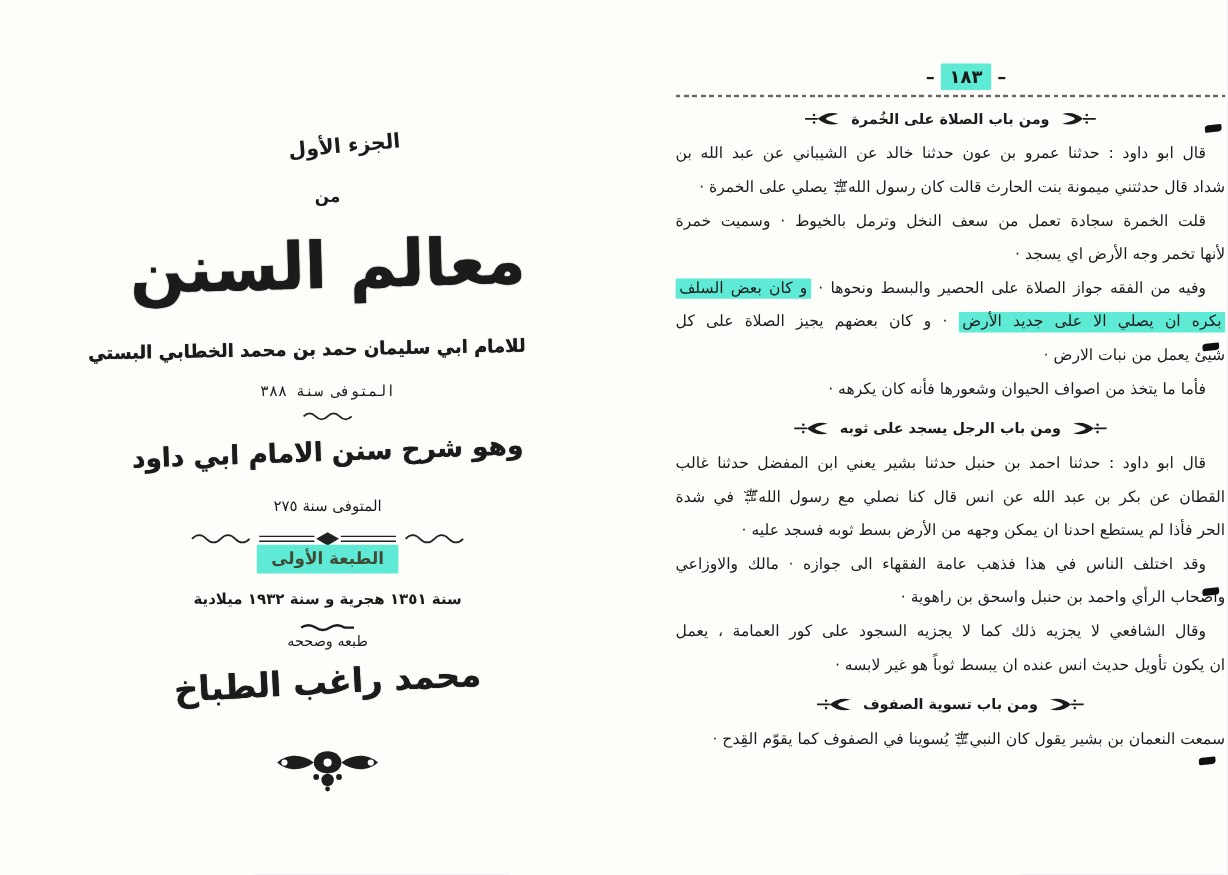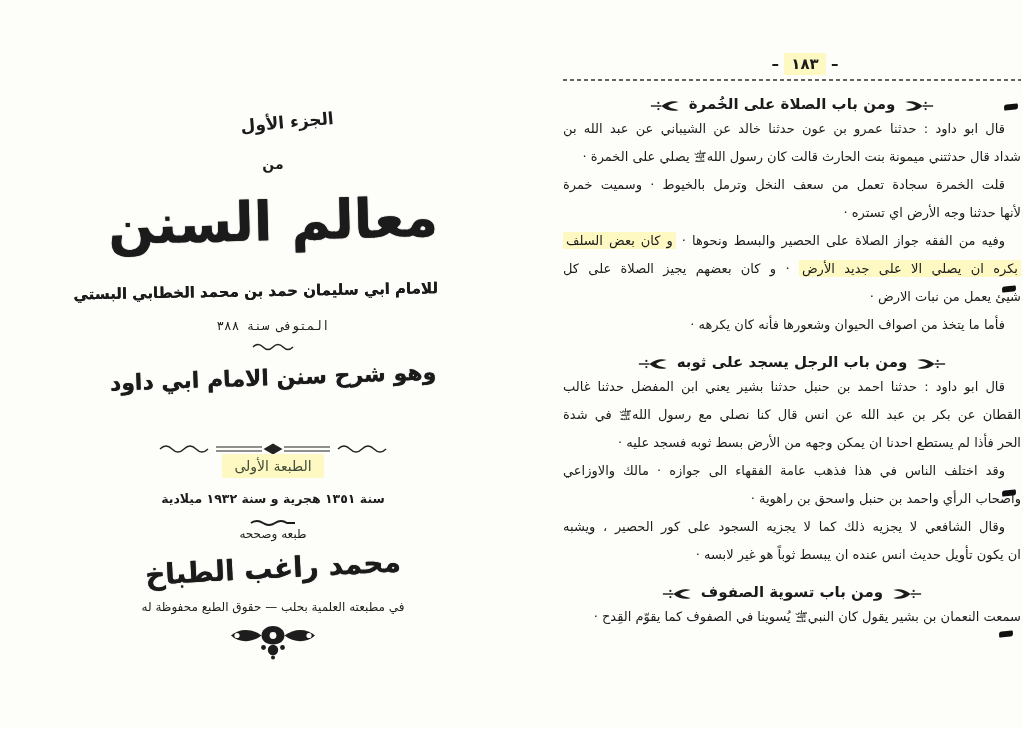--- a/index.html
+++ b/index.html
@@ -22,31 +22,31 @@
   .lp-div2{top:438px;}
   .lp-edition{top:458px;font-size:14px;}
   .lp-years{top:491px;font-size:12.5px;font-weight:bold;}
   .lp-div3{top:512px;}
   .lp-printlabel{top:527px;font-size:12px;}
   .lp-printer{top:543px;font-size:28px;font-weight:bold;transform:rotate(-3deg);
               text-shadow:0 0 .8px #1b1b1b;line-height:52px;}
   .lp-press{top:600px;font-size:12px;}
   .lp-ornament{top:624px;}
   
-  mark.hl{background:#fef9c3;color:inherit;padding:1px 3px;border-radius:1px;}
-  mark.hl.edition-mark{padding:4px 12px;color:#3f4b36;font-weight:normal;}
+  mark.hl{background:#5eead4;color:inherit;padding:1px 3px;border-radius:1px;}
+  mark.hl.edition-mark{padding:4px 12px;color:#3f4b36;font-weight:bold;}
   mark.hl.pageno-mark{padding:2px 7px;}
   
   .right-page{position:absolute;left:563px;top:55px;width:458px;direction:rtl;}
   .pageno{text-align:center;font-size:15px;font-weight:bold;transform:translateX(13px);
           margin-bottom:6px;}
   .rule{height:2px;background:repeating-linear-gradient(90deg,#4a4a4a 0 4px,transparent 4px 7px);
         opacity:.85;}
-  .h-line{display:flex;align-items:flex-end;justify-content:center;gap:9px;
-          font-weight:bold;font-size:15px;height:28px;margin:4px 0 2px;}
+  .h-line{display:flex;align-items:center;justify-content:center;gap:9px;
+          font-weight:bold;font-size:12px;height:28px;margin:4px 0 2px;}
   .h-line .flip{transform:scaleX(-1);}
   .para{margin:0;}
   .line{line-height:28px;font-size:13px;text-align:justify;text-align-last:justify;}
   .line.indent{padding-right:16px;}
   .line.last{text-align-last:auto;}
   .saw{display:inline-block;width:13px;height:13px;overflow:hidden;font-size:5px;
        line-height:4.2px;text-align:center;vertical-align:-2px;font-weight:bold;
        white-space:normal;}
   
   .edge-mark{position:absolute;width:14px;height:6px;background:#101010;
@@ -65,41 +65,41 @@
     <div class="lp-block lp-of">من</div>
     <div class="lp-block lp-title">معالم السنن</div>
     <div class="lp-block lp-author">للامام ابي سليمان حمد بن محمد الخطابي البستي</div>
     <div class="lp-block lp-death1">المتوفى سنة ٣٨٨</div>
     <div class="lp-block lp-div1">
       <svg width="42" height="9" viewBox="0 0 42 9">
         <path d="M1 5 Q6 0 11 5 T21 5 T31 5 T41 5" stroke="#222" stroke-width="1.5" fill="none"></path>
       </svg>
     </div>
     <div class="lp-block lp-subtitle">وهو شرح سنن الامام ابي داود</div>
+    <div class="lp-block lp-death2">المتوفى سنة ٢٧٥</div>
     <div class="lp-block lp-div2">
       <svg width="230" height="16" viewBox="0 0 230 16">
         <path d="M2 8 Q8 2 14 8 T26 8 T38 8 T50 8" stroke="#222" stroke-width="1.4" fill="none"></path>
         <path d="M58 6 H104 M58 10 H104" stroke="#222" stroke-width="1.2" fill="none"></path>
         <path d="M115 2.5 L124.5 8 L115 13.5 L105.5 8 Z" fill="#222"></path>
         <path d="M126 6 H172 M126 10 H172" stroke="#222" stroke-width="1.2" fill="none"></path>
         <path d="M180 8 Q186 2 192 8 T204 8 T216 8 T228 8" stroke="#222" stroke-width="1.4" fill="none"></path>
       </svg>
     </div>
     <div class="lp-block lp-edition">
       <mark class="hl edition-mark">الطبعة الأولى</mark>
     </div>
     <div class="lp-block lp-years">سنة ١٣٥١ هجرية و سنة ١٩٣٢ ميلادية</div>
     <div class="lp-block lp-div3">
       <svg width="46" height="8" viewBox="0 0 46 8">
         <path d="M1 4 Q7 0 13 4 T25 4 T37 4 L45 4" stroke="#1b1b1b" stroke-width="2" fill="none"></path>
       </svg>
     </div>
     <div class="lp-block lp-printlabel">طبعه وصححه</div>
     <div class="lp-block lp-printer">محمد راغب الطباخ</div>
-    <div class="lp-block lp-press">في مطبعته العلمية بحلب — حقوق الطبع محفوظة له</div>
     <div class="lp-block lp-ornament">
       <svg width="92" height="36" viewBox="0 0 92 36">
         <path d="M46 2 C53 2 57.5 6.5 57.5 11.5 C57.5 16.5 53 20.5 46 20.5 C39 20.5 34.5 16.5 34.5 11.5 C34.5 6.5 39 2 46 2 Z" fill="#1d1d1d"></path>
         <circle cx="46" cy="11.5" r="3.4" fill="#fdfdfa"></circle>
         <path d="M34.5 11.5 C25 4 12 4 4 11.5 C12 19 25 19 34.5 11.5 Z" fill="#1d1d1d"></path>
         <path d="M57.5 11.5 C67 4 80 4 88 11.5 C80 19 67 19 57.5 11.5 Z" fill="#1d1d1d"></path>
         <circle cx="10" cy="11.5" r="2.6" fill="#fdfdfa"></circle>
         <circle cx="82" cy="11.5" r="2.6" fill="#fdfdfa"></circle>
         <circle cx="46" cy="26" r="5.2" fill="#1d1d1d"></circle>
         <circle cx="36.5" cy="23.5" r="2.4" fill="#1d1d1d"></circle>
@@ -131,21 +131,21 @@
     <circle cx="24.5" cy="3.5" r="1.2" fill="#1b1b1b"></circle>
     <circle cx="24.5" cy="10.5" r="1.2" fill="#1b1b1b"></circle>
   </svg>
         </div>
         <div class="para">
           <div class="line indent">قال ابو داود : حدثنا عمرو بن عون حدثنا خالد عن الشيباني عن عبد الله بن</div>
           <div class="line last">شداد قال حدثتني ميمونة بنت الحارث قالت كان رسول الله<span class="saw">صلى الله عليه وسلم</span> يصلي على الخمرة ·</div>
         </div>
         <div class="para">
           <div class="line indent">قلت الخمرة سجادة تعمل من سعف النخل وترمل بالخيوط · وسميت خمرة</div>
-          <div class="line last">لأنها حدثنا وجه الأرض اي تستره ·</div>
+          <div class="line last">لأنها تخمر وجه الأرض اي يسجد ·</div>
         </div>
         <div class="para">
           <div class="line indent">وفيه من الفقه جواز الصلاة على الحصير والبسط ونحوها · <mark class="hl">و كان بعض السلف</mark></div>
           <div class="line"><mark class="hl">بكره ان يصلي الا على جديد الأرض</mark> · و كان بعضهم يجيز الصلاة على كل</div>
           <div class="line last">شيئ يعمل من نبات الارض ·</div>
         </div>
         <div class="para">
           <div class="line indent last">فأما ما يتخذ من اصواف الحيوان وشعورها فأنه كان يكرهه ·</div>
         </div>
         <div class="h-line">
@@ -166,21 +166,21 @@
         <div class="para">
           <div class="line indent">قال ابو داود : حدثنا احمد بن حنبل حدثنا بشير يعني ابن المفضل حدثنا غالب</div>
           <div class="line">القطان عن بكر بن عبد الله عن انس قال كنا نصلي مع رسول الله<span class="saw">صلى الله عليه وسلم</span> في شدة</div>
           <div class="line last">الحر فأذا لم يستطع احدنا ان يمكن وجهه من الأرض بسط ثوبه فسجد عليه ·</div>
         </div>
         <div class="para">
           <div class="line indent">وقد اختلف الناس في هذا فذهب عامة الفقهاء الى جوازه · مالك والاوزاعي</div>
           <div class="line last">واصحاب الرأي واحمد بن حنبل واسحق بن راهوية ·</div>
         </div>
         <div class="para">
-          <div class="line indent">وقال الشافعي لا يجزيه ذلك كما لا يجزيه السجود على كور الحصير ، ويشبه</div>
+          <div class="line indent">وقال الشافعي لا يجزيه ذلك كما لا يجزيه السجود على كور العمامة ، يعمل</div>
           <div class="line last">ان يكون تأويل حديث انس عنده ان يبسط ثوباً هو غير لابسه ·</div>
         </div>
         <div class="h-line">
           <svg class="fleuron" width="30" height="14" viewBox="0 0 34 14" aria-hidden="true">
     <path d="M33 7 L21 7" stroke="#1b1b1b" stroke-width="1.6" fill="none"></path>
     <path d="M21 7 C15 1.5 7 .5 1.5 2.5 C8.5 4 11.5 5 13.5 7 C11.5 9 8.5 10 1.5 11.5 C7 13.5 15 12.5 21 7 Z" fill="#1b1b1b"></path>
     <circle cx="24.5" cy="3.5" r="1.2" fill="#1b1b1b"></circle>
     <circle cx="24.5" cy="10.5" r="1.2" fill="#1b1b1b"></circle>
   </svg>
           <span>ومن باب تسوية الصفوف</span>

